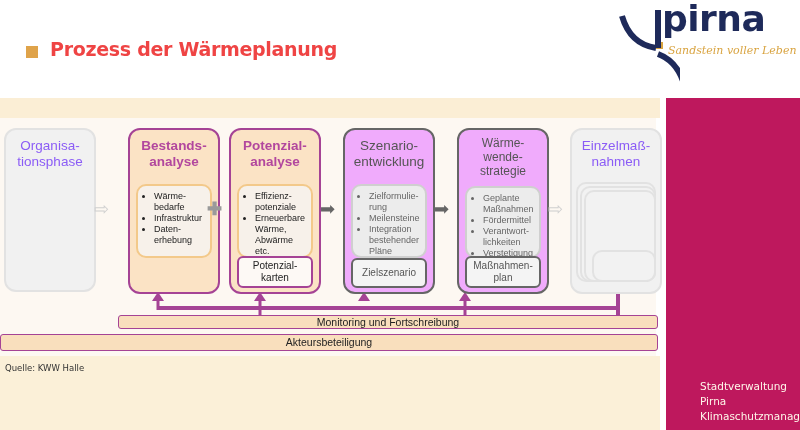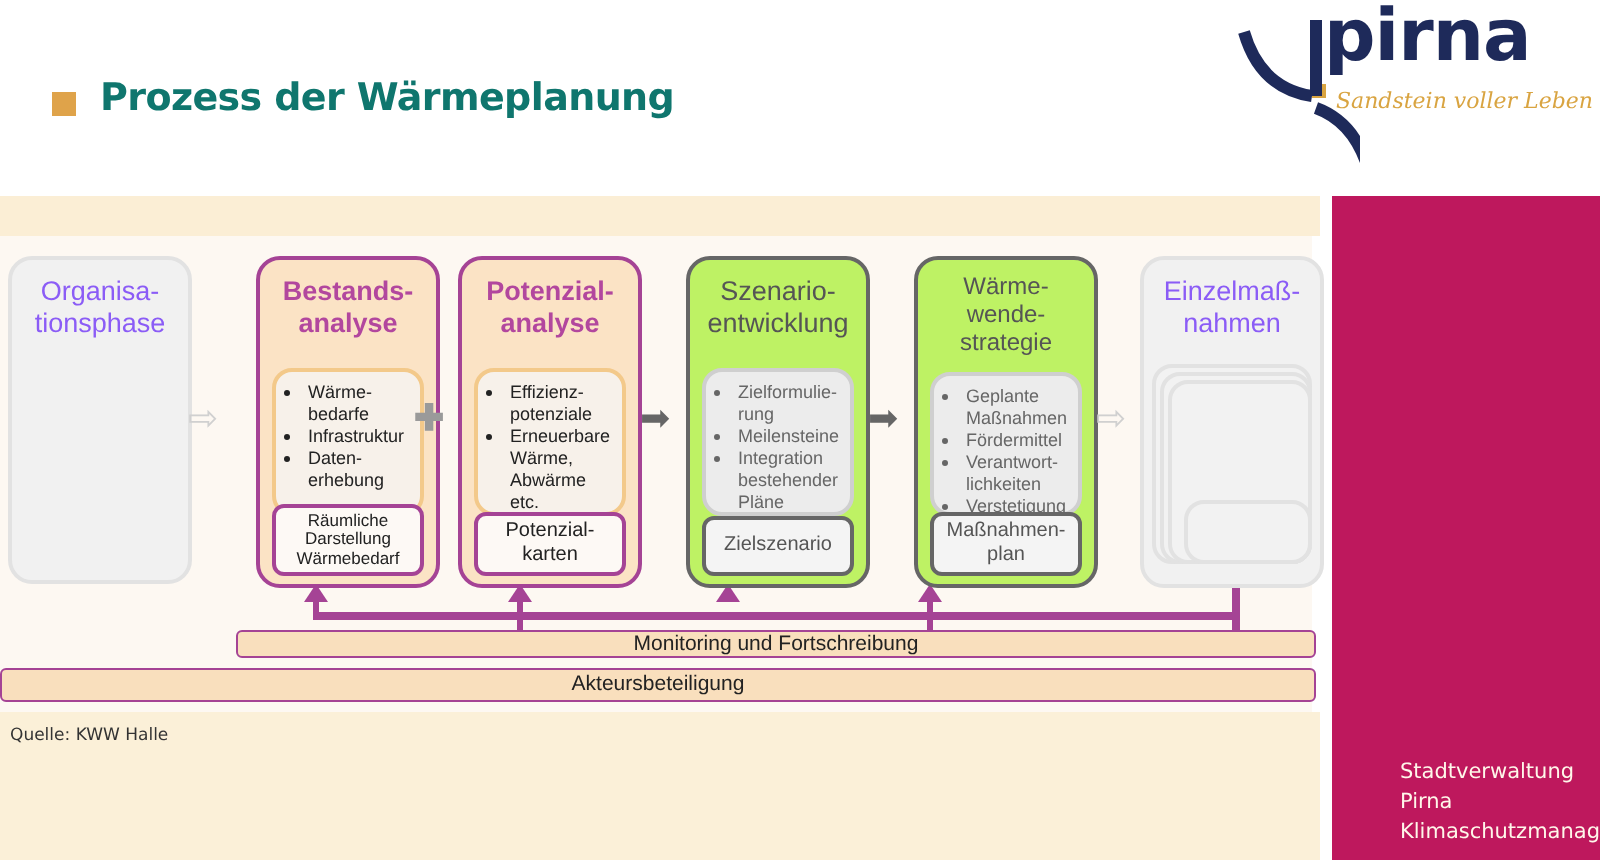--- a/index.html
+++ b/index.html
@@ -1,38 +1,38 @@
 <!DOCTYPE html>
 <html><head>
 <meta charset="utf-8">
 <style>
   html, body { margin: 0; padding: 0; }
   body {
     width: 800px; height: 430px; position: relative; overflow: hidden;
     background: #ffffff; font-family: "Liberation Sans", sans-serif;
   }
   .title-bullet { position: absolute; left: 26px; top: 46px; width: 12px; height: 12px; background: #dfa34a; }
-  .title { position: absolute; left: 50px; top: 38px; font-size: 19px; font-weight: bold; color: #0f766e; font-family: "DejaVu Sans", sans-serif; letter-spacing: -0.3px; }
+  .title { position: absolute; left: 50px; top: 38px; font-size: 19px; font-weight: bold; color: #ef4444; font-family: "DejaVu Sans", sans-serif; letter-spacing: -0.3px; }
 
   .logo { position: absolute; left: 600px; top: 4px; width: 170px; height: 90px; }
   .logo-word { position: absolute; left: 62px; top: -6px; font-size: 36px; font-weight: bold; color: #1e2a5a; font-family: "DejaVu Sans", sans-serif; letter-spacing: -0.5px; }
   .logo-tag { position: absolute; left: 68px; top: 40px; font-size: 11px; font-style: italic; color: #d9a441; font-family: "DejaVu Serif", serif; white-space: nowrap; }
 
   .band-top { position: absolute; left: 0; top: 98px; width: 660px; height: 20px; background: #fbeed5; }
   .panel { position: absolute; left: 0; top: 118px; width: 656px; height: 240px; background: #fdf8f2; }
   .band-bottom { position: absolute; left: 0; top: 356px; width: 660px; height: 74px; background: #fbf0d8; }
   .side { position: absolute; left: 666px; top: 98px; width: 134px; height: 332px; background: #be185d; }
   .side-text { position: absolute; left: 34px; bottom: 6px; color: #fff7ea; font-size: 10.5px; line-height: 15px; font-family: "DejaVu Sans", sans-serif; }
 
   .box { position: absolute; top: 128px; width: 92px; height: 164px; border-radius: 12px; box-sizing: border-box; text-align: center; }
   .box .head { font-size: 13.5px; line-height: 16px; margin-top: 8px; }
   .b-gray-light { border: 2px solid #e2e2e2; background: #f1f1f1; color: #8b5cf6; }
   .b-pink { border: 2px solid #a54395; background: #fbe3c5; color: #b2479e; }
   .b-pink .head { font-weight: bold; }
-  .b-dark { border: 2px solid #666; background: #bef264; color: #555; }
+  .b-dark { border: 2px solid #666; background: #f0abfc; color: #555; }
   .inner { position: absolute; left: 6px; right: 6px; top: 52px; bottom: 30px; border-radius: 10px; text-align: left; font-size: 9px; line-height: 11px; padding: 5px 4px 0 8px; box-sizing: border-box; }
   .b-pink .inner { background: #f7f1ea; border: 2px solid #f3c98a; color: #222; }
   .b-dark .inner { background: #ececec; border: 2px solid #cfcfcf; color: #666; }
   .inner ul { margin: 0; padding: 0 0 0 8px; }
   .inner li { margin: 0; }
   .foot { position: absolute; left: 6px; right: 6px; bottom: 4px; height: 28px; border-radius: 6px; font-size: 8.5px; line-height: 9.5px; display: flex; align-items: center; justify-content: center; box-sizing: border-box; }
   .b-pink .foot { background: #fdf9f5; border: 2px solid #a54395; color: #222; }
   .b-dark .foot { background: #f4f4f4; border: 2px solid #666; color: #555; }
   .foot.big { font-size: 10px; line-height: 12px; }
 
@@ -100,23 +100,20 @@
 analyse</div>
   <div class="inner" style="top:54px;bottom:34px;">
     <ul>
       <li style="white-space:pre-line">Wärme-
 bedarfe</li>
       <li style="white-space:pre-line">Infrastruktur</li>
       <li style="white-space:pre-line">Daten-
 erhebung</li>
     </ul>
   </div>
-  <div class="foot" style="white-space:pre-line;height:36px">Räumliche
-Darstellung
-Wärmebedarf</div>
 </div>
 
 <div class="box b-pink" style="left:229px;height:166px;">
   <div class="head" style="white-space:pre-line">Potenzial-
 analyse</div>
   <div class="inner" style="top:54px;bottom:34px;">
     <ul>
       <li style="white-space:pre-line">Effizienz-
 potenziale</li>
       <li style="white-space:pre-line">Erneuerbare

